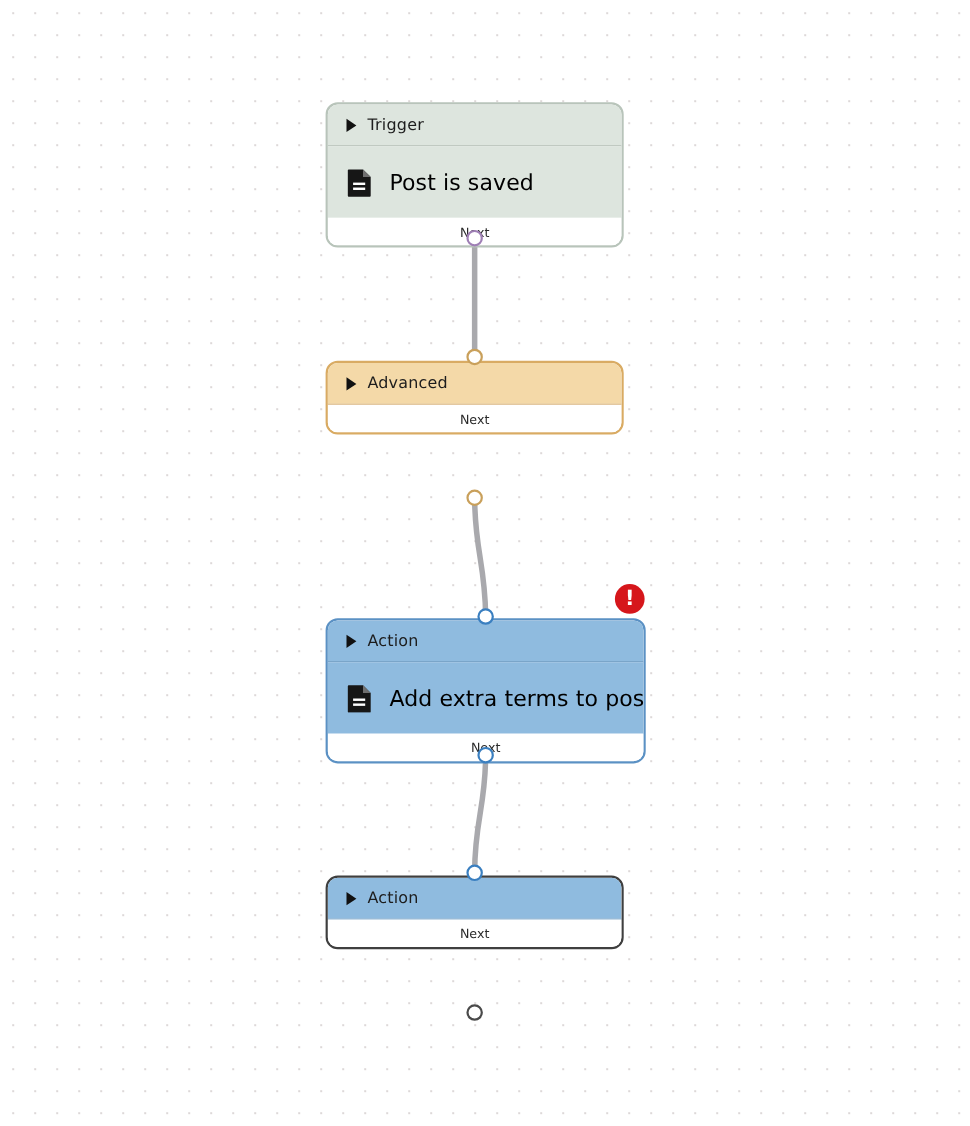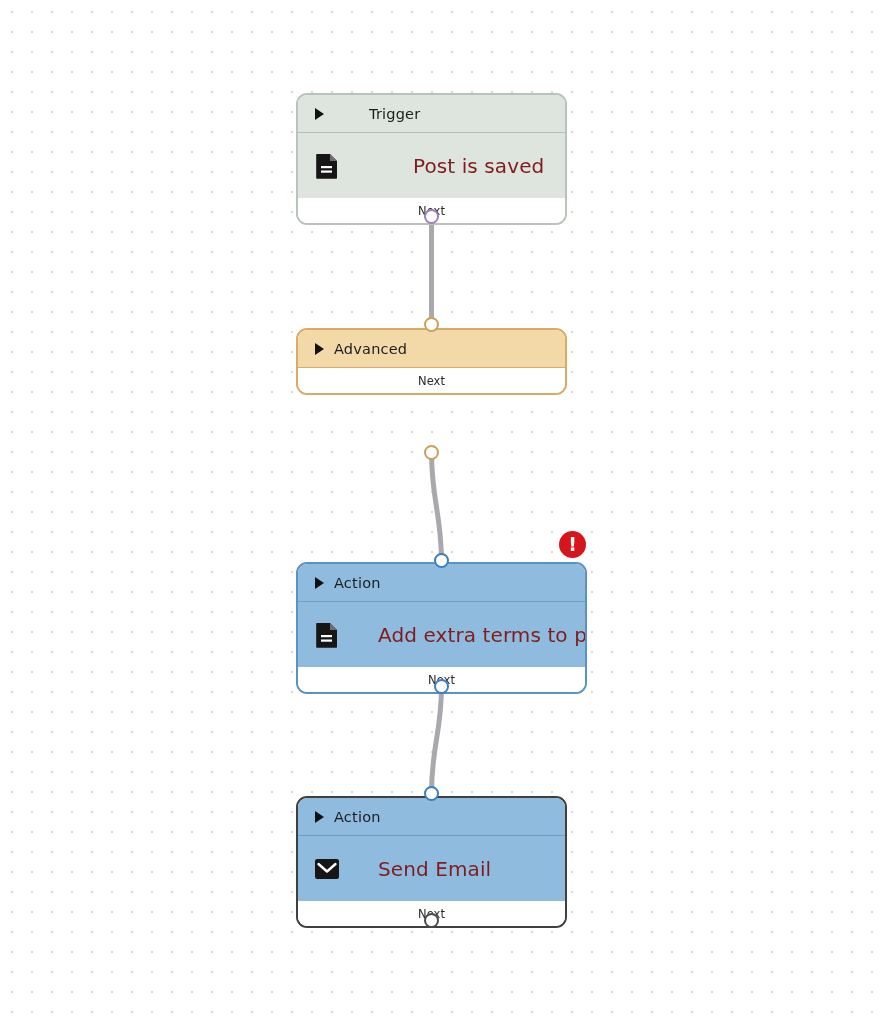--- a/index.html
+++ b/index.html
@@ -70,39 +70,38 @@
     width: 26px;
     height: 26px;
     flex: 0 0 auto;
     margin-right: 14px;
     display: flex;
     align-items: center;
     justify-content: center;
   }
   .node-title {
     font-size: 20px;
-    color: #7f1d1d;
+    color: #000000;
     white-space: nowrap;
     letter-spacing: .1px;
-    margin-left: 24px;
   }
   .node-footer {
     background: #ffffff;
     height: 24px;
     display: flex;
     align-items: center;
     justify-content: center;
     font-size: 11.5px;
     color: #2a2a2a;
     border-top: 1px solid transparent;
   }
 
   
   .v-trigger  { border-color: #b8c4ba; }
-  .v-trigger  .node-header, .v-trigger .node-body { background: #dde5de; gap: 35px; }
+  .v-trigger  .node-header, .v-trigger .node-body { background: #dde5de; }
   .v-trigger  .hdr-divider { background: #b2bdb3; }
 
   .v-advanced { border-color: #d9ab63; }
   .v-advanced .node-header, .v-advanced .node-body { background: #f4d9a8; }
   .v-advanced .hdr-divider { background: #d5ab6e; }
 
   .v-action   { border-color: #5b91c4; }
   .v-action   .node-header, .v-action .node-body { background: #8fbbdf; }
   .v-action   .hdr-divider { background: #6d9cc4; }
 
@@ -212,27 +211,18 @@
   <div class="error-badge" style="left:559px; top:531px;">
     <span class="bang">!</span>
   </div>
 
   <div class="node v-action-selected" style="left:296px; top:796px; width:271px;">
     <div class="node-header">
       <span class="tri"></span>
       <span>Action</span>
     </div>
     <div class="hdr-divider"></div>
-    <div class="node-body">
-      <span class="glyph">
-        <svg width="26" height="22" viewBox="0 0 26 22">
-          <rect x="1" y="1" width="24" height="20" rx="2.2" fill="#161616"></rect>
-          <path d="M4.5 6 L13 13.5 L21.5 6" fill="none" stroke="#ffffff" stroke-width="2.4" stroke-linecap="round" stroke-linejoin="round"></path>
-        </svg>
-      </span>
-      <span class="node-title">Send Email</span>
-    </div>
     <div class="node-footer">Next</div>
   </div>
   <div class="port p-blue" style="left:424px; top:786px;"></div>
   <div class="port p-dark" style="left:424px; top:913px;"></div>
 
 </div>
 
 </body></html>

